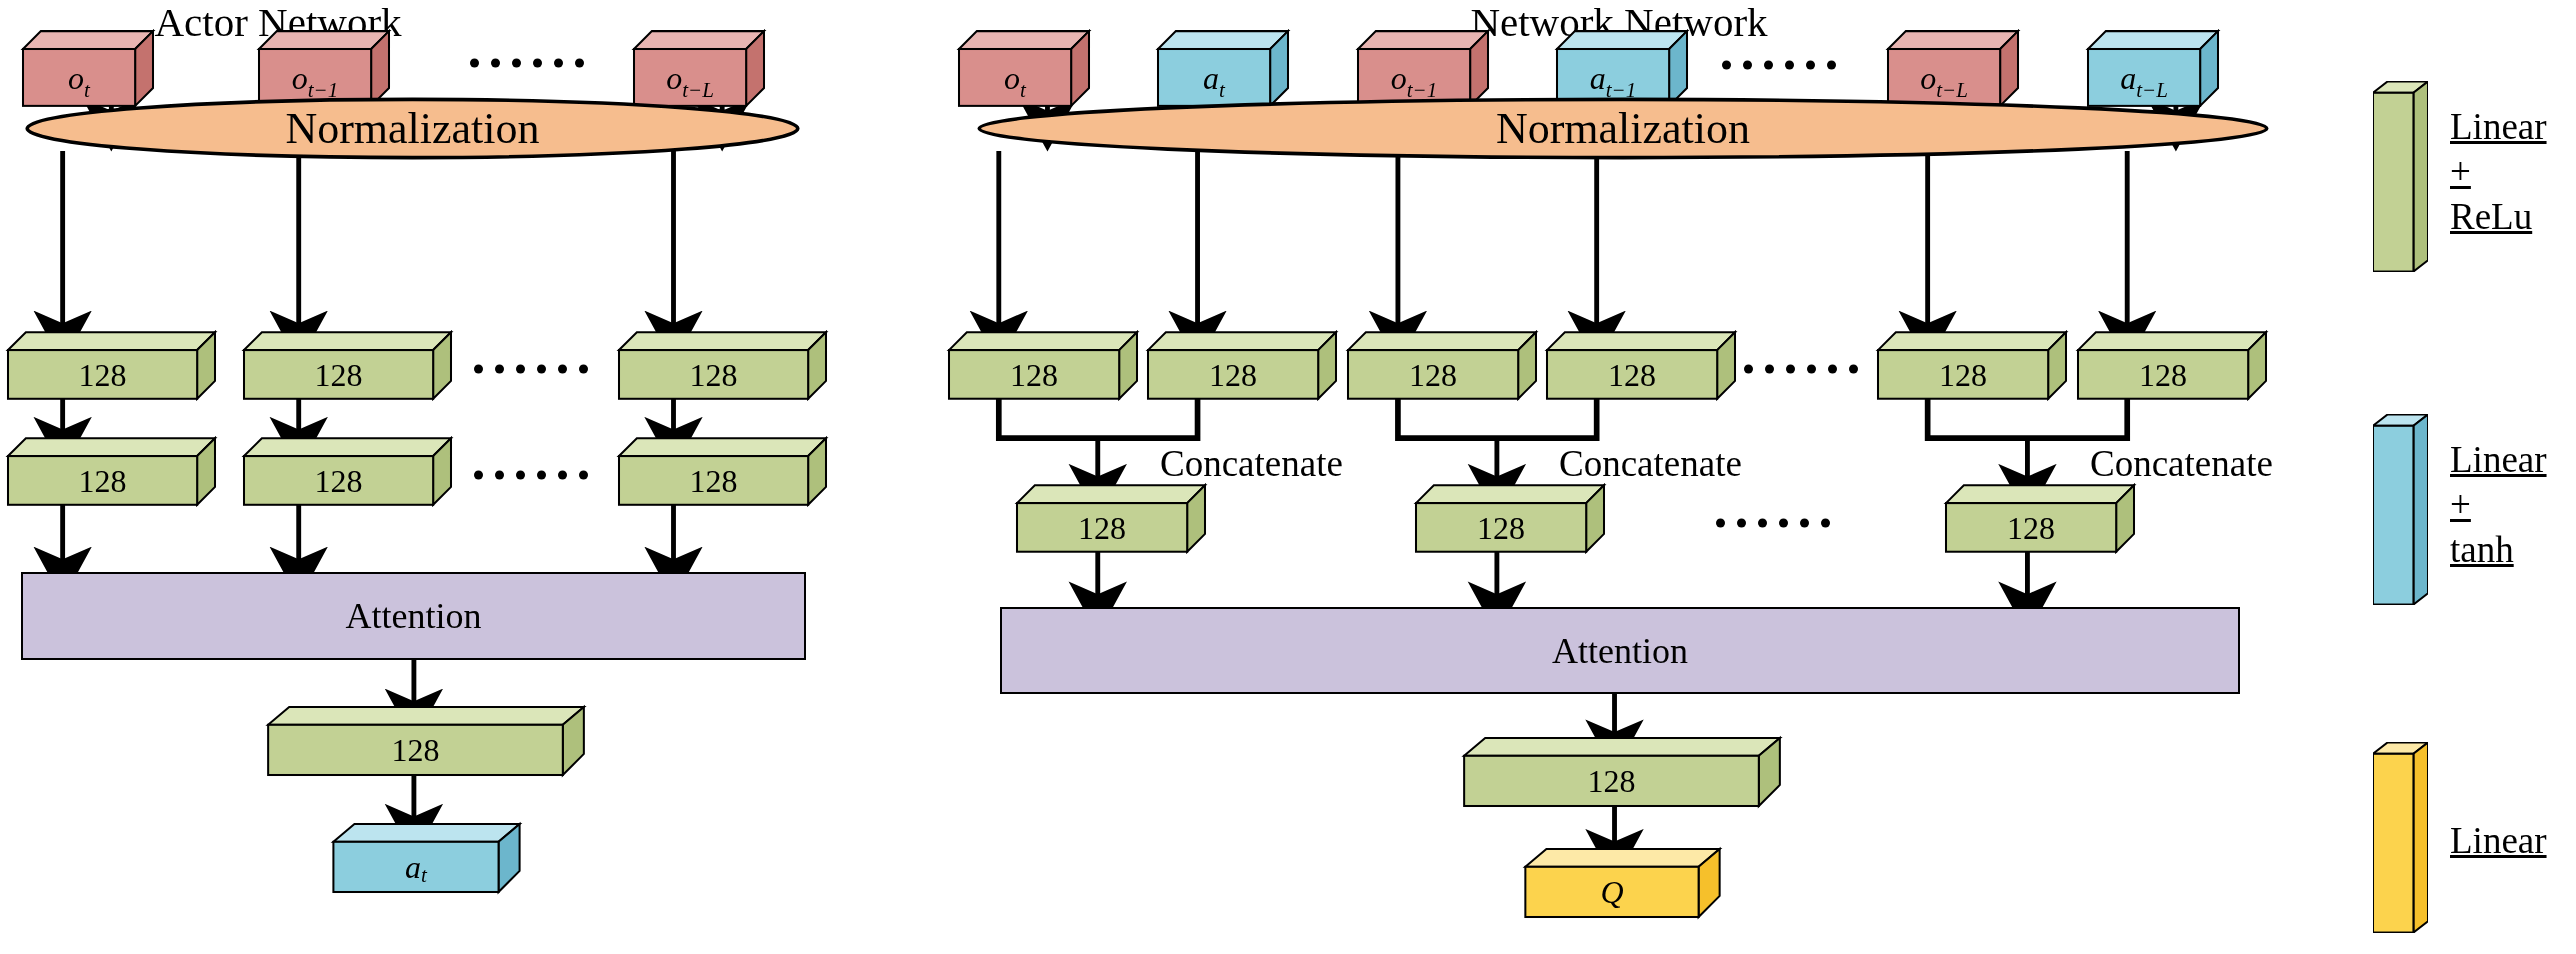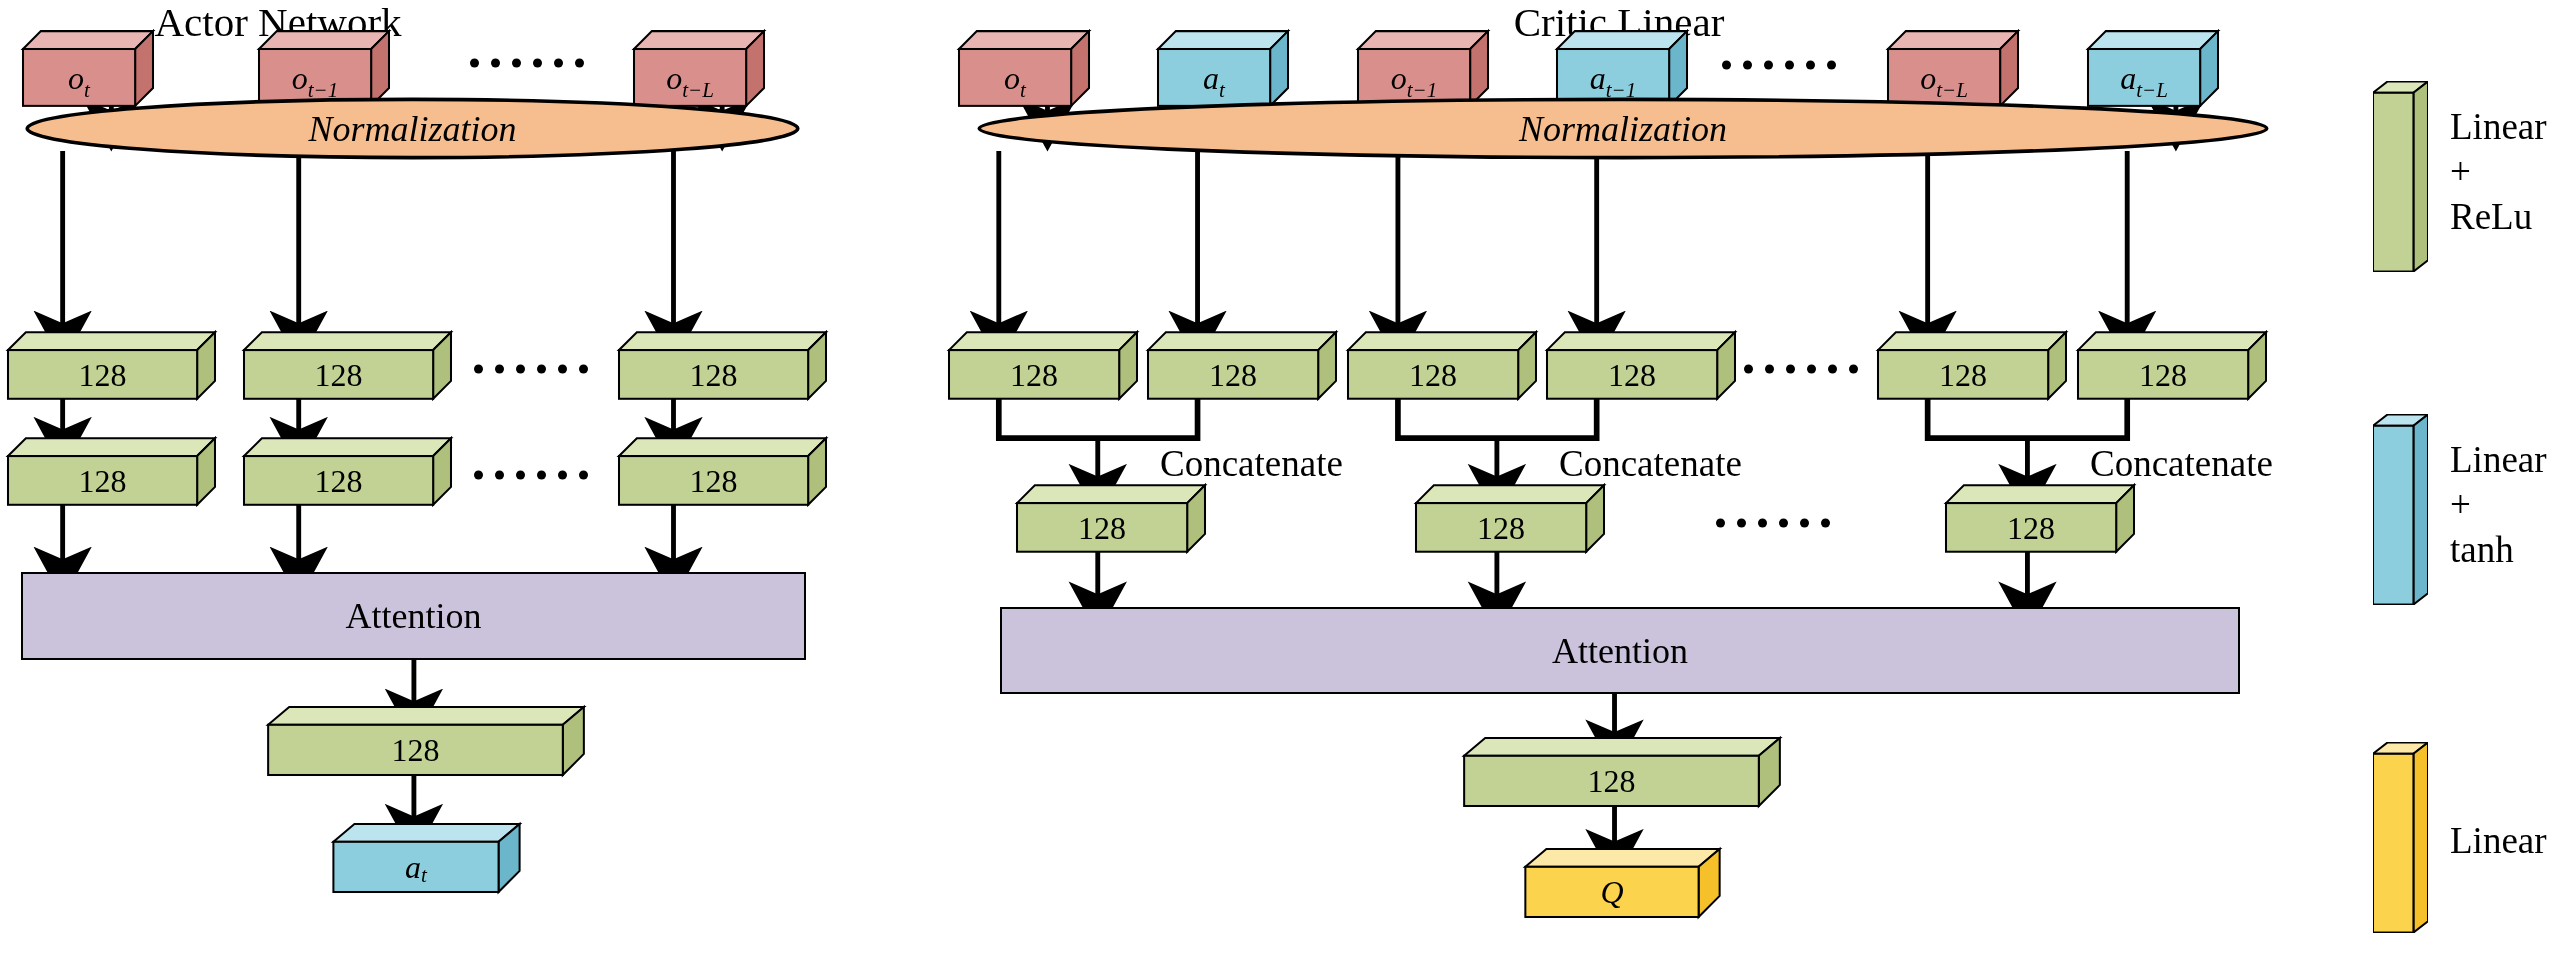--- a/index.html
+++ b/index.html
@@ -16,50 +16,50 @@
   .box3d{position:absolute;}
   .box3d .lbl{position:relative;z-index:3;font-size:32px;line-height:1;
               white-space:nowrap;pointer-events:none;}
   .box3d svg{position:absolute;left:0;top:0;overflow:visible;}
 
   
   .ellipse{position:absolute;}
   .ellipse svg{position:absolute;left:0;top:0;}
   .ellipse .lbl{position:absolute;left:0;top:0;width:100%;height:100%;
                 display:flex;align-items:center;justify-content:center;
-                font-size:36px;font-style:italic;}
+                font-size:44px;}
 
   
   .attn{position:absolute;background:#cbc2dc;border:2px solid #000;
         box-sizing:border-box;display:flex;align-items:center;
         justify-content:center;font-size:36px;}
 
   
   .wire{position:absolute;left:0;top:0;overflow:visible;pointer-events:none;}
 
   
   .dots{position:absolute;display:flex;gap:12px;align-items:center;
         transform:translate(-50%,-50%);}
   .dots i{display:block;width:9px;height:9px;border-radius:50%;background:#000;}
 
   
   .cap{position:absolute;font-size:37px;white-space:nowrap;line-height:1;}
 
   
   .legend-item{position:absolute;}
   .legend-text{position:absolute;font-size:37px;line-height:1.22;
-               text-align:left;white-space:pre-line;}
+               text-align:left;white-space:pre-line;text-decoration:underline;}
 </style>
 </head>
 <body>
 
 <div class="stage">
 
   <div class="title" style="left:278px;top:2.4px;">Actor Network</div>
-  <div class="title" style="left:1619px;top:2.4px;">Critic Linear</div>
+  <div class="title" style="left:1619px;top:2.4px;">Network Network</div>
 
   <svg class="wire" width="2576" height="954" viewBox="0 0 3175 1176">
     <defs>
       <marker id="ah" markerWidth="16" markerHeight="16" refX="5.2" refY="6" orient="auto" markerUnits="strokeWidth">
         <path d="M0,0 L11,6 L0,12 L2.6,6 z" fill="#000"></path>
       </marker>
     </defs>
     <g stroke="#000" stroke-width="6" fill="none" marker-end="url(#ah)">
 
       <line x1="137" y1="105" x2="137" y2="152"></line>

